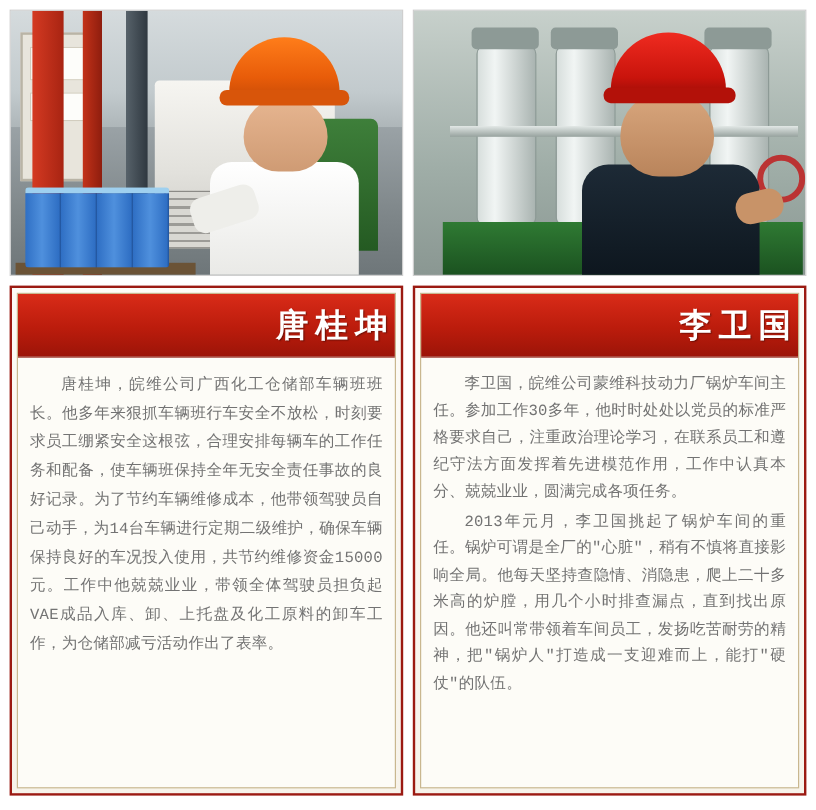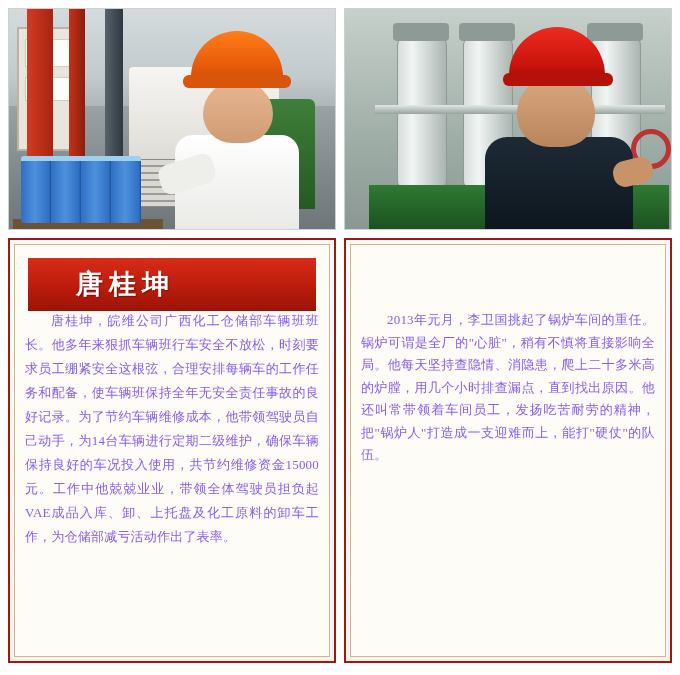--- a/index.html
+++ b/index.html
@@ -238,45 +238,44 @@
   .card-inner {
     position: absolute;
     left: 4px; top: 4px; right: 4px; bottom: 4px;
     border: 1px solid #c9b78f;
     box-sizing: border-box;
     background: #fdfcf7;
   }
   .name-banner {
     position: relative;
     height: 52px;
-    margin: 13px;
+    margin: 0;
     background: linear-gradient(180deg,#d92b18 0%, #bb1c0c 55%, #9c1408 100%);
     display: flex;
     align-items: center;
-    justify-content: flex-start;
+    justify-content: flex-end;
     border-bottom: 1px solid #8e1206;
-    padding-left: 48px;
   }
   .name-banner .nm {
     color: #ffffff;
     font-family: "DejaVu Serif", serif;
     font-size: 27px;
     font-weight: bold;
     letter-spacing: 6px;
     text-shadow: 1px 1px 1px rgba(0,0,0,.35);
   }
   .bio-body {
     position: absolute;
     left: 10px; right: 10px; top: 64px; bottom: 10px;
     overflow: hidden;
   }
   .bio-p {
     margin: 0 0 2px 0;
-    color: #8b5cf6;
-    font-family: Liberation Serif, serif;
+    color: #737373;
+    font-family: Liberation Mono, monospace;
     font-size: 13px;
     line-height: 22.5px;
     text-align: justify;
     text-indent: 26px;
     letter-spacing: 0.2px;
   }
   .card-left .bio-p { line-height: 24px; }
 </style>
 </head>
 <body>
@@ -330,21 +329,25 @@
           <span class="nm">唐桂坤</span>
         </div>
         <div class="bio-body">
           <p class="bio-p">唐桂坤，皖维公司广西化工仓储部车辆班班长。他多年来狠抓车辆班行车安全不放松，时刻要求员工绷紧安全这根弦，合理安排每辆车的工作任务和配备，使车辆班保持全年无安全责任事故的良好记录。为了节约车辆维修成本，他带领驾驶员自己动手，为14台车辆进行定期二级维护，确保车辆保持良好的车况投入使用，共节约维修资金15000元。工作中他兢兢业业，带领全体驾驶员担负起VAE成品入库、卸、上托盘及化工原料的卸车工作，为仓储部减亏活动作出了表率。</p>
         </div>
       </div>
     </div>
 
     <div class="card card-right">
       <div class="card-inner">
+        <div class="name-banner">
+          <span class="nm">李卫国</span>
+        </div>
         <div class="bio-body">
+          <p class="bio-p">李卫国，皖维公司蒙维科技动力厂锅炉车间主任。参加工作30多年，他时时处处以党员的标准严格要求自己，注重政治理论学习，在联系员工和遵纪守法方面发挥着先进模范作用，工作中认真本分、兢兢业业，圆满完成各项任务。</p>
           <p class="bio-p">2013年元月，李卫国挑起了锅炉车间的重任。锅炉可谓是全厂的"心脏"，稍有不慎将直接影响全局。他每天坚持查隐情、消隐患，爬上二十多米高的炉膛，用几个小时排查漏点，直到找出原因。他还叫常带领着车间员工，发扬吃苦耐劳的精神，把"锅炉人"打造成一支迎难而上，能打"硬仗"的队伍。</p>
 
         </div>
       </div>
     </div>
 
   </div>
 </div>
 
 </body></html>

